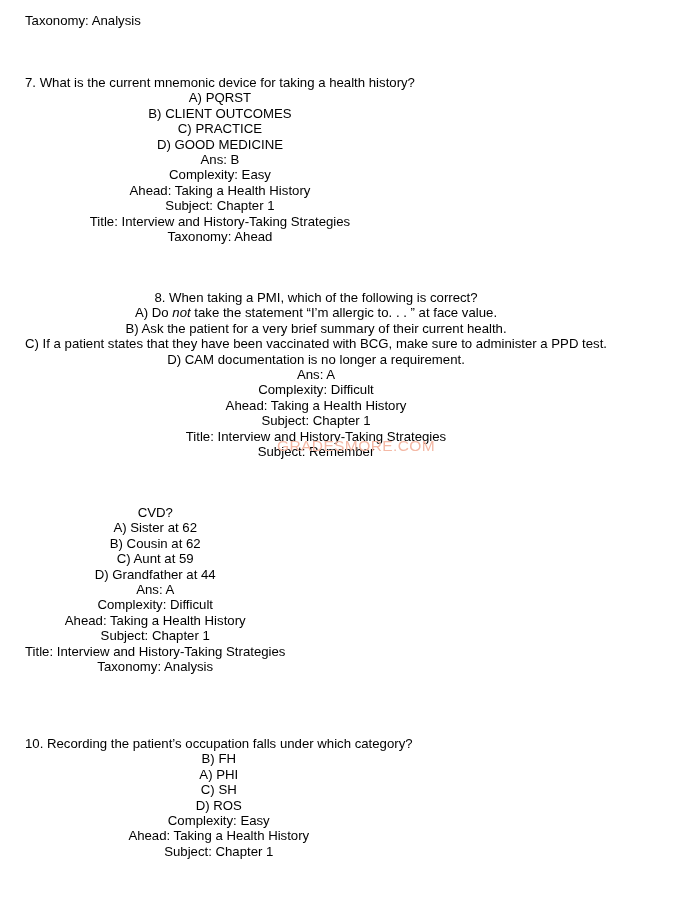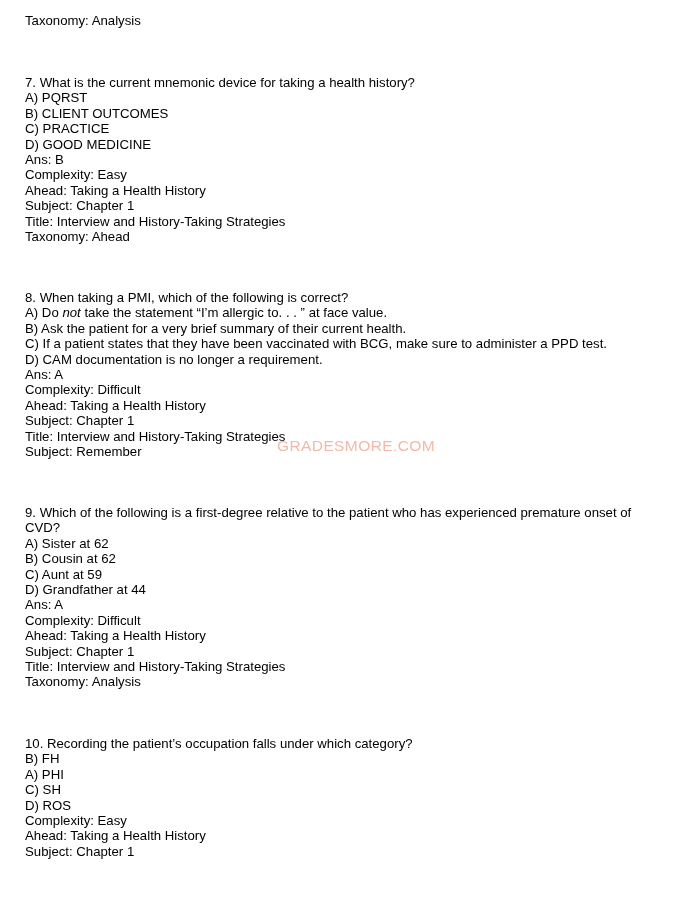--- a/index.html
+++ b/index.html
@@ -2,21 +2,21 @@
 <html><head>
   <meta charset="utf-8">
   <style>
     html, body { margin: 0; padding: 0; background: #ffffff; }
     body {
       width: 694px; height: 903px; position: relative; overflow: hidden;
       font-family: "Liberation Sans", sans-serif; font-size: 13.2px; color: #000;
     }
     .line { position: absolute; left: 25px; white-space: nowrap; line-height: 15.4px; height: 15.4px; }
     .block { position: absolute; left: 25px; }
-    .block .row { display: block; white-space: nowrap; line-height: 15.4px; height: 15.4px; }
+    .block .row { display: block; white-space: nowrap; line-height: 15.4px; height: 15.4px; text-align: center; }
     .watermark {
       position: absolute; left: 277px; top: 437px;
       font-family: Liberation Sans, sans-serif; font-size: 15.5px;
       color: #f4b9a6; letter-spacing: 0.4px; white-space: nowrap;
     }
     em { }
   </style>
 </head>
 <body>
 
@@ -46,21 +46,20 @@
   <span class="row">Complexity: Difficult</span>
   <span class="row">Ahead: Taking a Health History</span>
   <span class="row">Subject: Chapter 1</span>
   <span class="row">Title: Interview and History-Taking Strategies</span>
   <span class="row">Subject: Remember</span>
 </div>
 
 <div class="watermark">GRADESMORE.COM</div>
 
 <div class="block" style="top:505px">
-  <span class="row">9. Which of the following is a first-degree relative to the patient who has experienced premature onset of</span>
   <span class="row">CVD?</span>
   <span class="row">A) Sister at 62</span>
   <span class="row">B) Cousin at 62</span>
   <span class="row">C) Aunt at 59</span>
   <span class="row">D) Grandfather at 44</span>
   <span class="row">Ans: A</span>
   <span class="row">Complexity: Difficult</span>
   <span class="row">Ahead: Taking a Health History</span>
   <span class="row">Subject: Chapter 1</span>
   <span class="row">Title: Interview and History-Taking Strategies</span>

